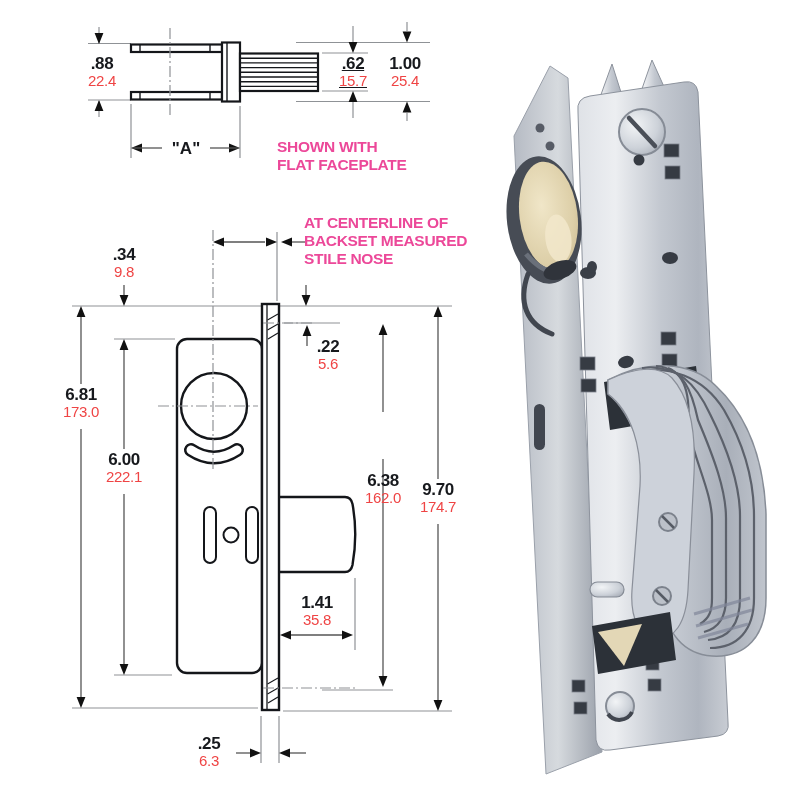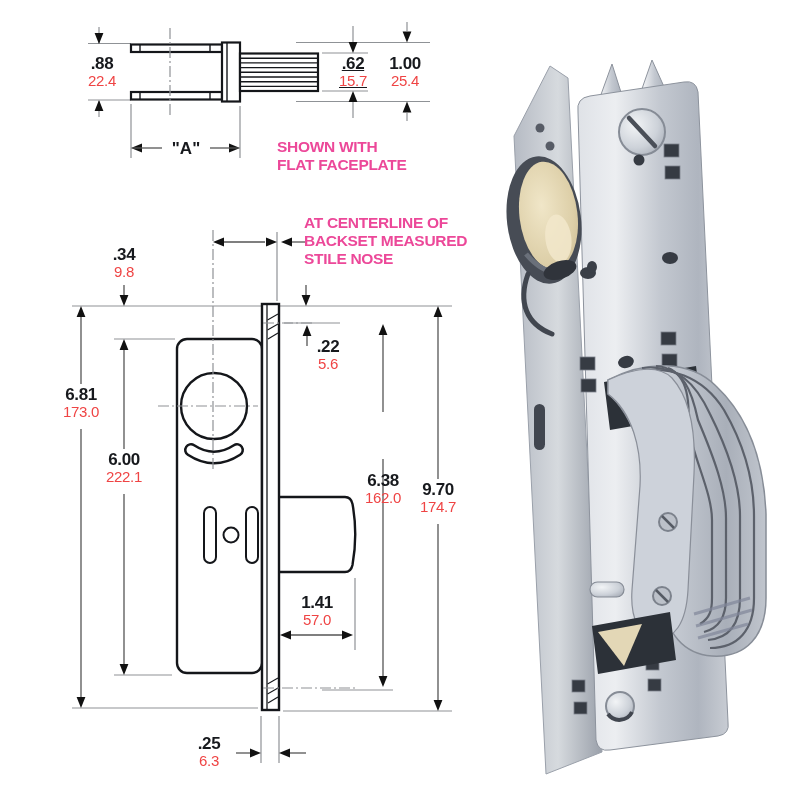--- a/index.html
+++ b/index.html
@@ -314,20 +314,20 @@
   <div class="dim" style="left:353px;top:428px;width:60px;margin-top:44px;">
     <div class="in">6.38</div>
     <div class="mm">162.0</div>
   </div>
   <div class="dim" style="left:408px;top:481px;width:60px;">
     <div class="in">9.70</div>
     <div class="mm">174.7</div>
   </div>
   <div class="dim" style="left:287px;top:594px;width:60px;">
     <div class="in">1.41</div>
-    <div class="mm">57.0</div>
+    <div class="mm">35.8</div>
   </div>
   <div class="dim" style="left:184px;top:727px;width:50px;margin-top:8px;">
     <div class="in">.25</div>
     <div class="mm">6.3</div>
   </div>
 
 </div>
 
 </body></html>

